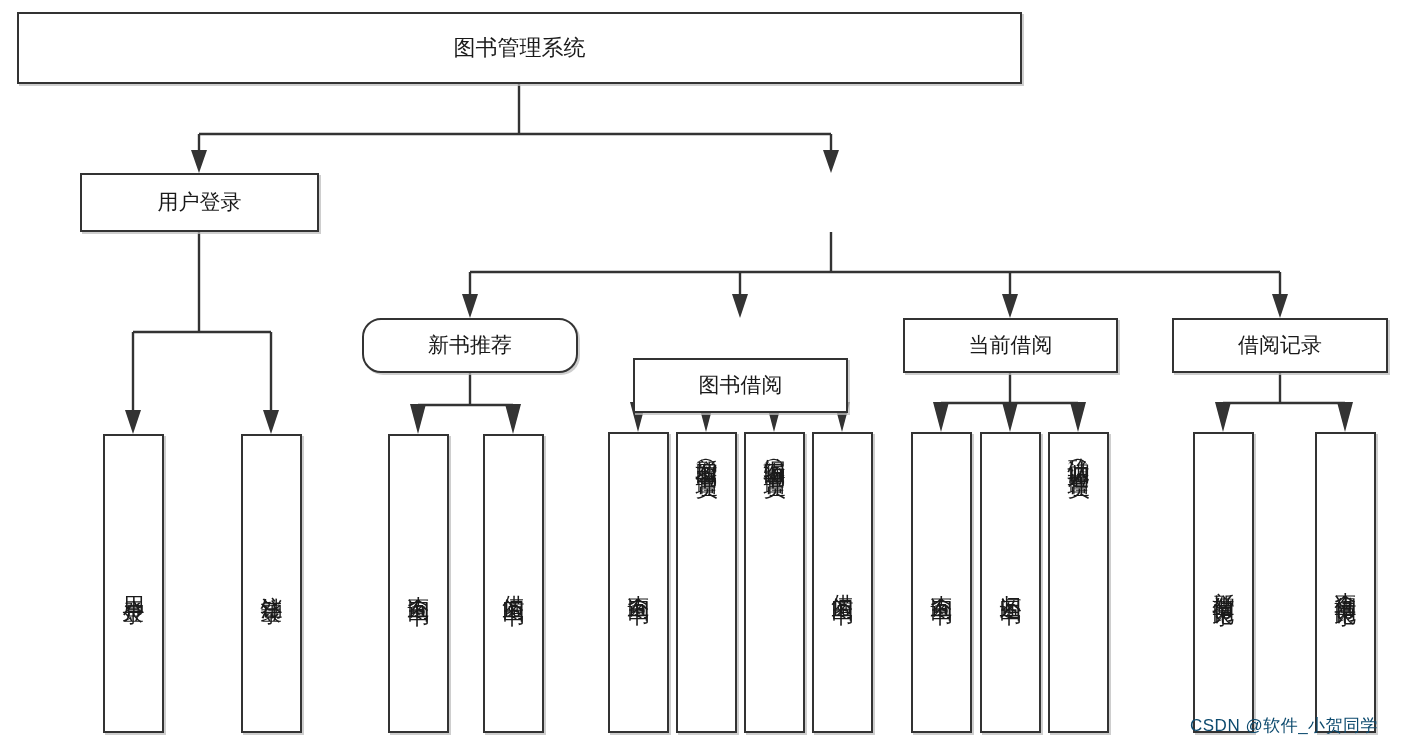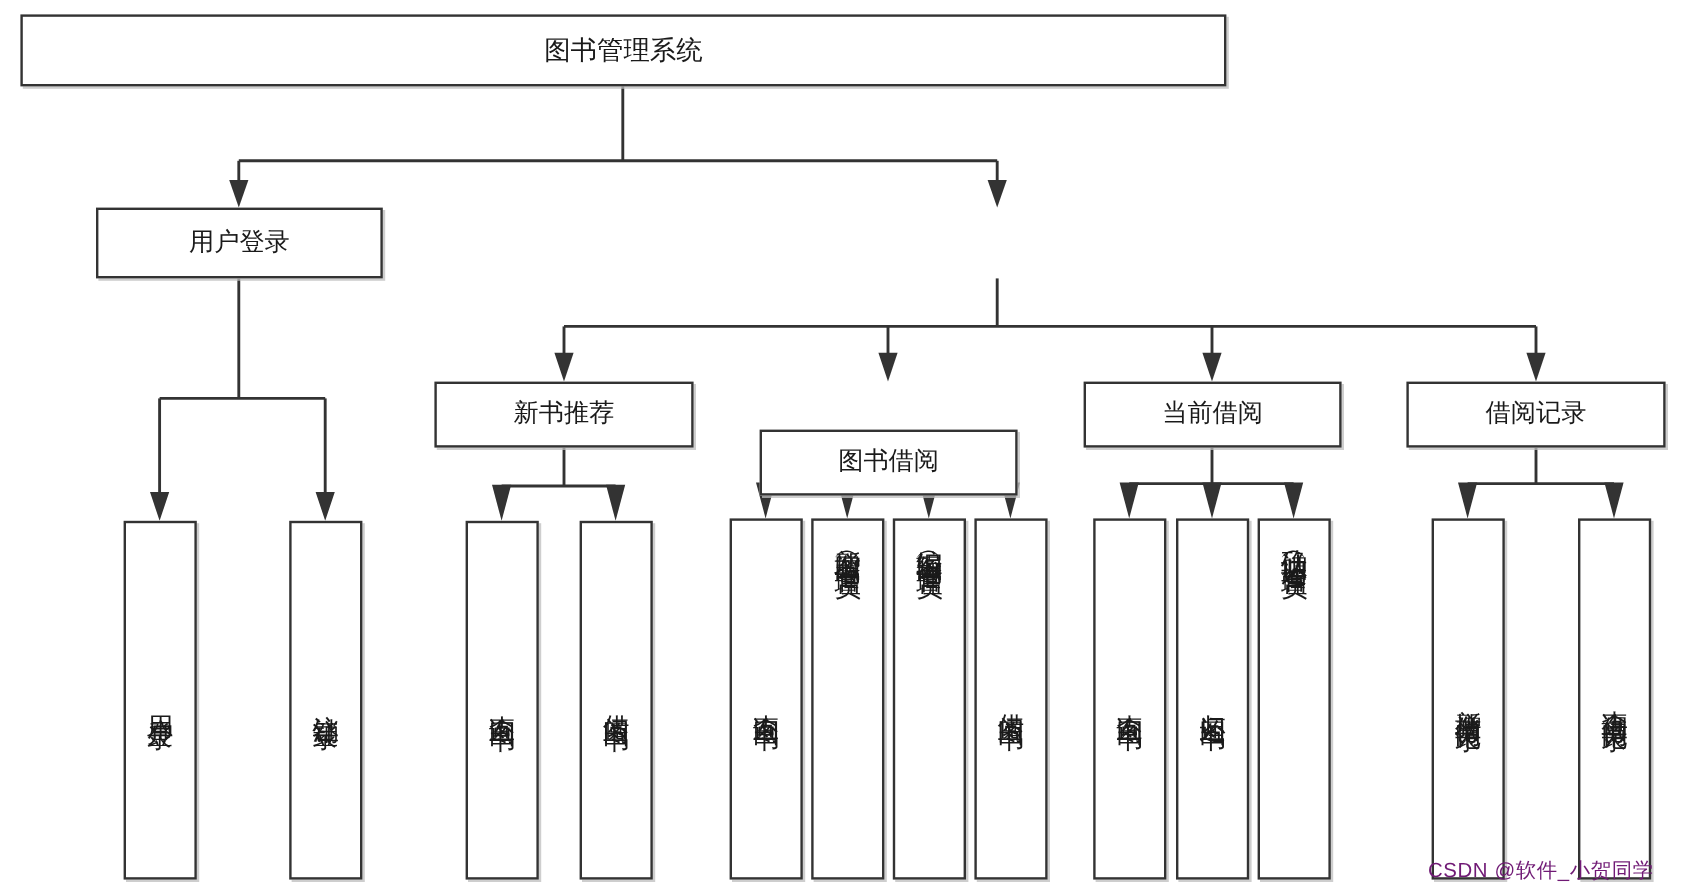--- a/index.html
+++ b/index.html
@@ -72,21 +72,21 @@
     fill: none;
   }
   svg#wires polygon {
     fill: #333333;
   }
   #watermark {
     position: absolute;
     left: 1190px;
     top: 714px;
     font-size: 17px;
-    color: #701a75;
+    color: #0c4a6e;
     white-space: nowrap;
     letter-spacing: 0.5px;
   }
 </style>
 </head>
 <body>
 
 <div id="canvas">
 
   <svg id="wires" viewBox="0 0 1405 747">
@@ -144,29 +144,29 @@
     <polygon points="1070,402 1086,402 1078,432"></polygon>
 
     <line x1="1280" y1="373" x2="1280" y2="403"></line>
     <line x1="1223" y1="403" x2="1345" y2="403"></line>
     <line x1="1223" y1="403" x2="1223" y2="410"></line>
     <polygon points="1215,402 1231,402 1223,432"></polygon>
     <line x1="1345" y1="403" x2="1345" y2="410"></line>
     <polygon points="1337,402 1353,402 1345,432"></polygon>
   </svg>
 
-  <div class="node horiz root" style="left:17px; top:12px; width:1005px; height:60px;">
+  <div class="node horiz root" style="left:17px; top:12px; width:1005px; height:72px;">
     <span class="lbl">图书管理系统</span>
   </div>
 
   <div class="node horiz" style="left:80px; top:173px; width:239px; height:59px;">
     <span class="lbl">用户登录</span>
   </div>
 
-  <div class="node horiz" style="left:362px; top:318px; width:216px; height:55px;">
+  <div class="node horiz" style="left:362px; top:318px; width:216px; height:55px;border-radius:19px;">
     <span class="lbl">新书推荐</span>
   </div>
   <div class="node horiz" style="left:633px; top:318px; width:215px; height:55px;margin-top:40px;">
     <span class="lbl">图书借阅</span>
   </div>
   <div class="node horiz" style="left:1172px; top:318px; width:216px; height:55px;">
     <span class="lbl">借阅记录</span>
   </div>
   <div class="node horiz" style="left:903px; top:318px; width:215px; height:55px;">
     <span class="lbl">当前借阅</span>

